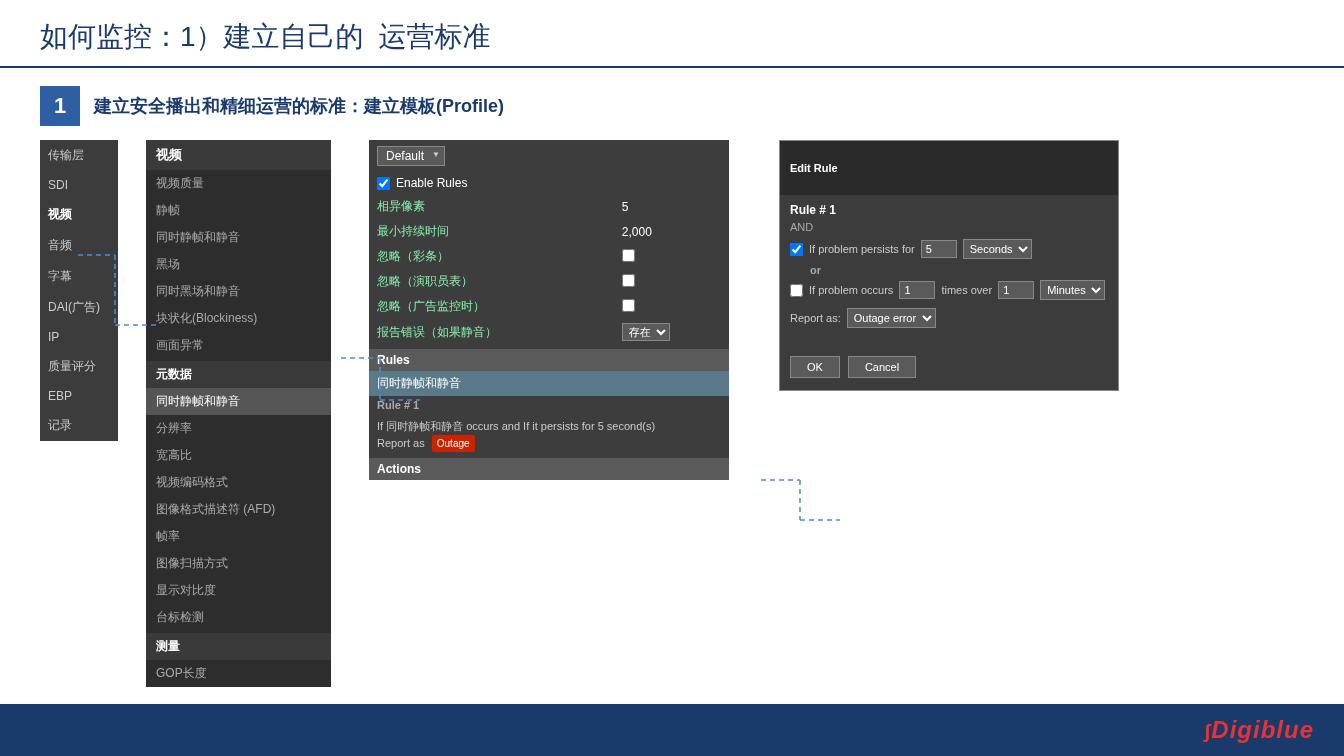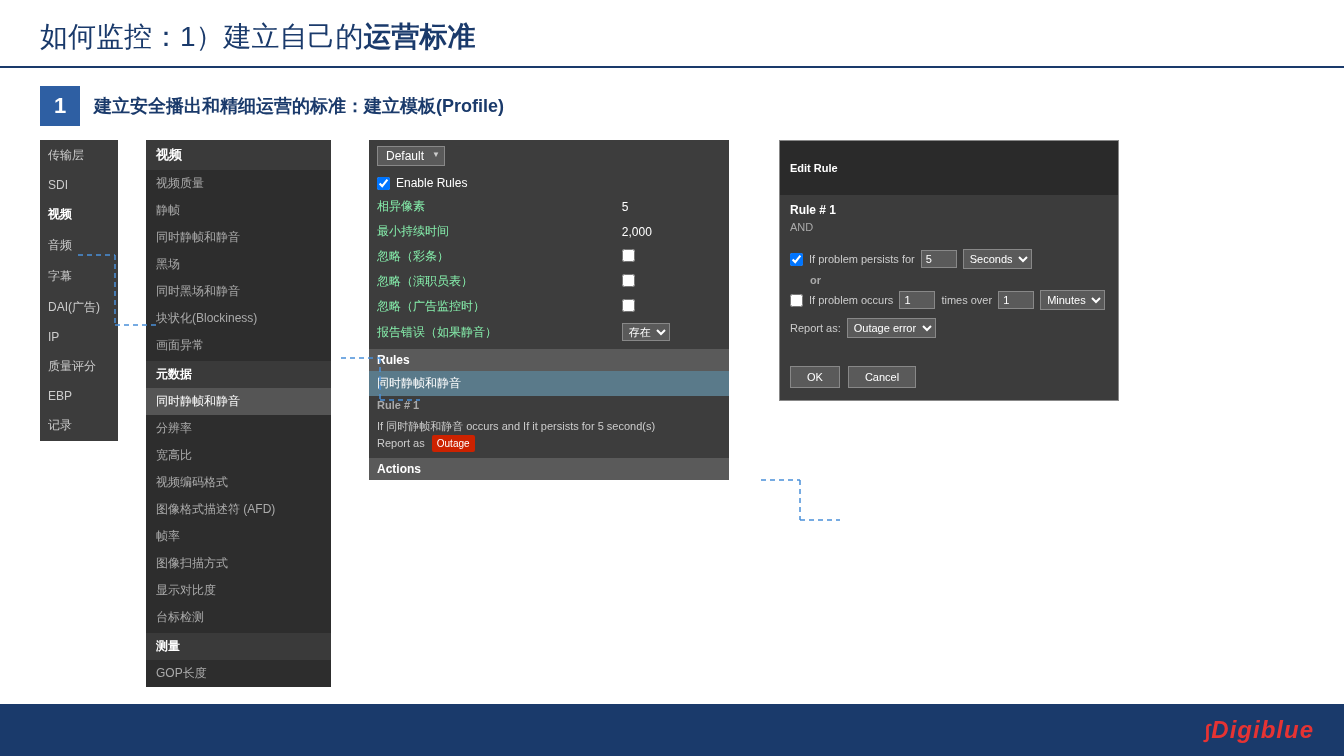--- a/index.html
+++ b/index.html
@@ -16,21 +16,22 @@
     .page-header {
       padding: 18px 40px 10px 40px;
       border-bottom: 2px solid #1a3a6b;
     }
     .page-title {
       font-size: 28px;
       color: #1a3a6b;
       font-weight: 300;
     }
     .page-title strong {
-      font-weight: 700;
+      font-weight: 400;
+      margin-left: 15px;
     }
 
     
     .section-header {
       display: flex;
       align-items: center;
       padding: 18px 40px 14px 40px;
       gap: 14px;
     }
     .number-badge {
@@ -247,21 +248,21 @@
       margin-bottom: 4px;
     }
     .dialog-body .rule-condition {
       color: #cccccc;
       font-size: 11px;
       margin-bottom: 3px;
     }
     .dialog-body .rule-and {
       color: #aaaaaa;
       font-size: 11px;
-      margin-bottom: 16px;
+      margin-bottom: 6px;
     }
     .dialog-row {
       display: flex;
       align-items: center;
       gap: 6px;
       margin-bottom: 5px;
     }
     .dialog-row label {
       color: #cccccc;
       font-size: 11px;

